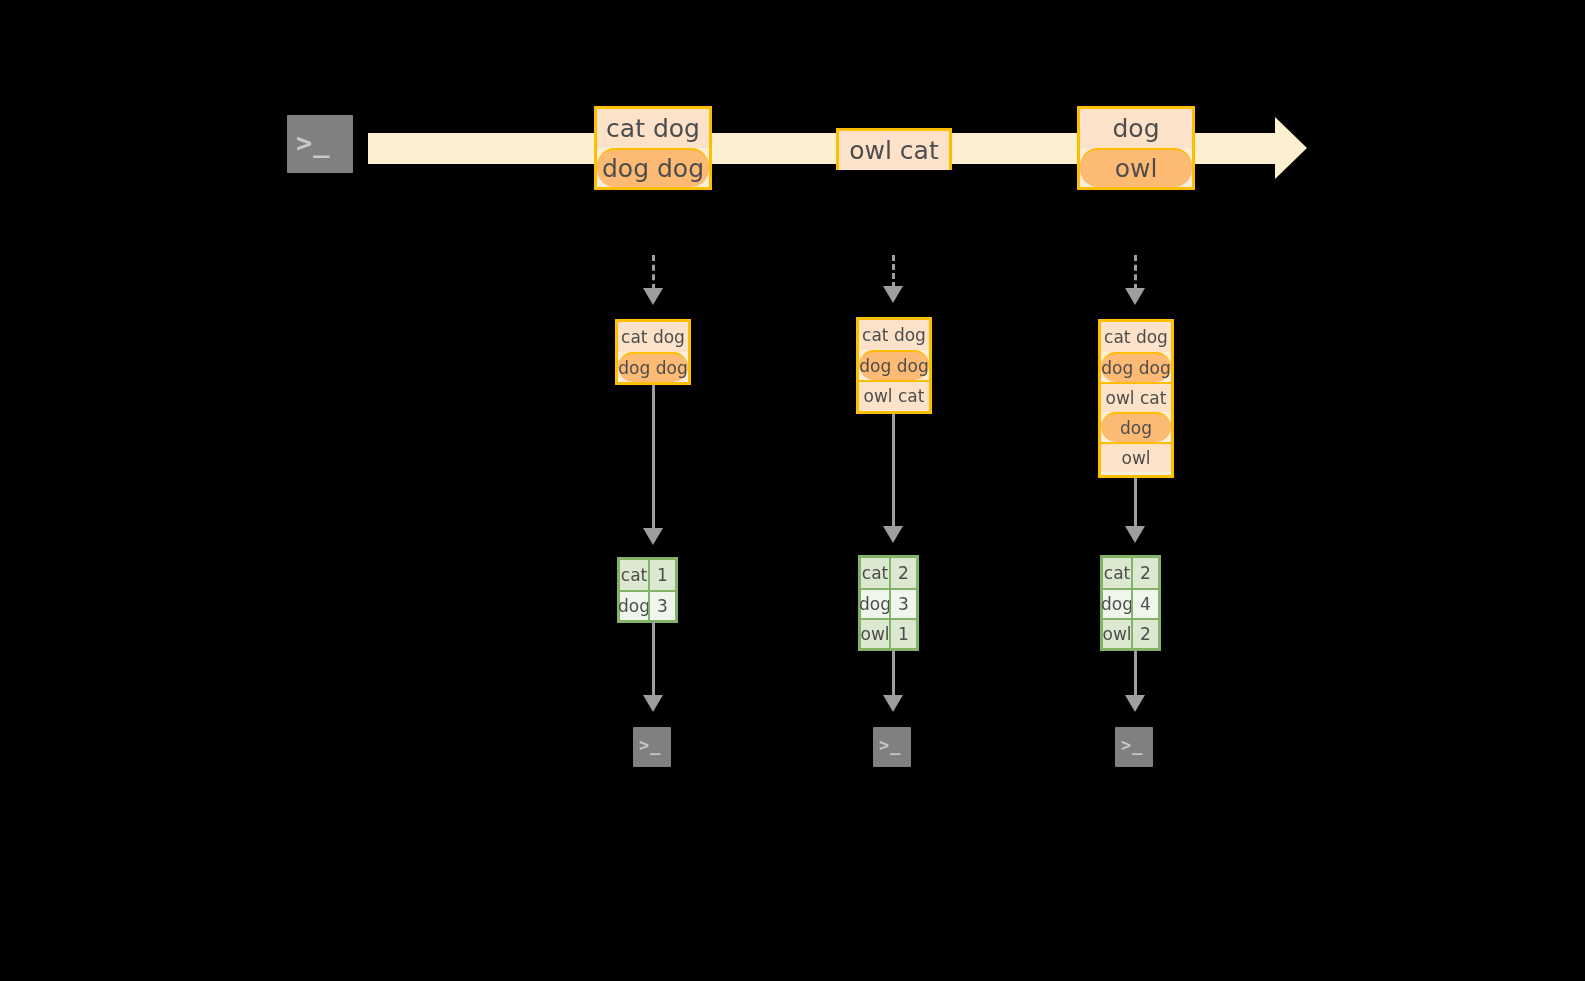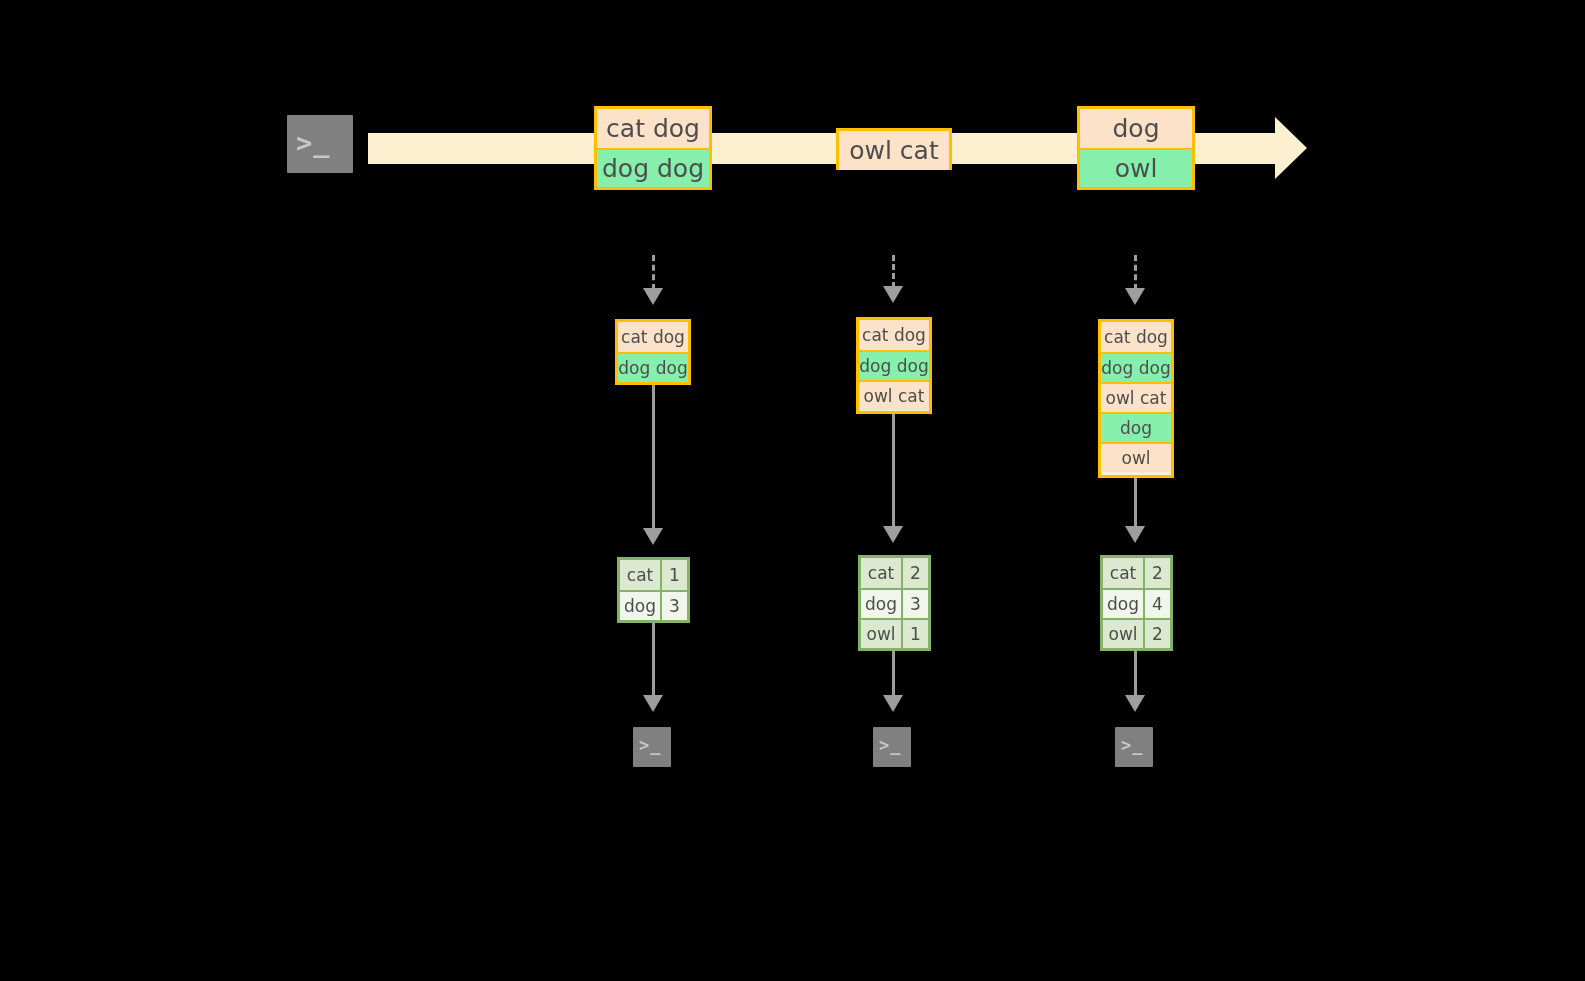--- a/index.html
+++ b/index.html
@@ -75,21 +75,21 @@
   }
   .recbox .row {
     box-sizing: border-box;
     display: flex;
     align-items: center;
     justify-content: center;
     color: #4d4d4d;
     white-space: nowrap;
   }
   .recbox .row.dark { background: #fce2c8; }
-  .recbox .row.light { background: #86efac; }
+  .recbox .row.light { background: #fdba74; border-radius: 18px; }
   .recbox .row.sep { border-top: 2px solid #ffbf00; }
 
   .recbox.large .row { height: 39px; font-size: 25px; }
   .recbox.small .row { height: 30px; font-size: 17px; }
 
   
   .cntbox {
     position: absolute;
     box-sizing: border-box;
     border: 3px solid #82b366;
@@ -106,21 +106,21 @@
   .cntbox .crow .word,
   .cntbox .crow .num {
     box-sizing: border-box;
     display: flex;
     align-items: center;
     justify-content: center;
     color: #4d4d4d;
     font-size: 17px;
     white-space: nowrap;
   }
-  .cntbox .crow .word { width: 40px; }
+  .cntbox .crow .word { width: 28px; }
   .cntbox .crow .num  { width: 27px; border-left: 2px solid #82b366; }
   .cntbox .crow.dark .word,
   .cntbox .crow.dark .num { background: #dde8d0; }
   .cntbox .crow.light .word,
   .cntbox .crow.light .num { background: #f1f6ec; }
 
   
   .vline {
     position: absolute;
     width: 3px;

